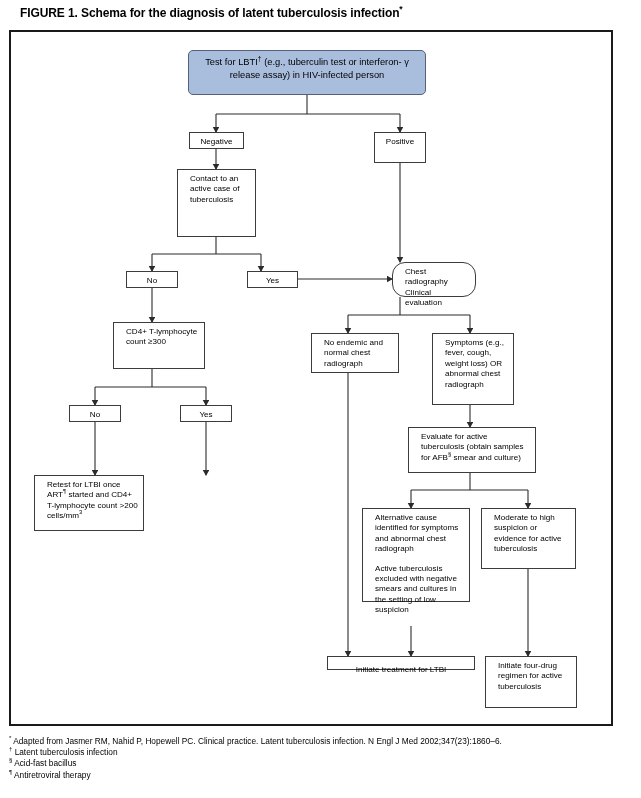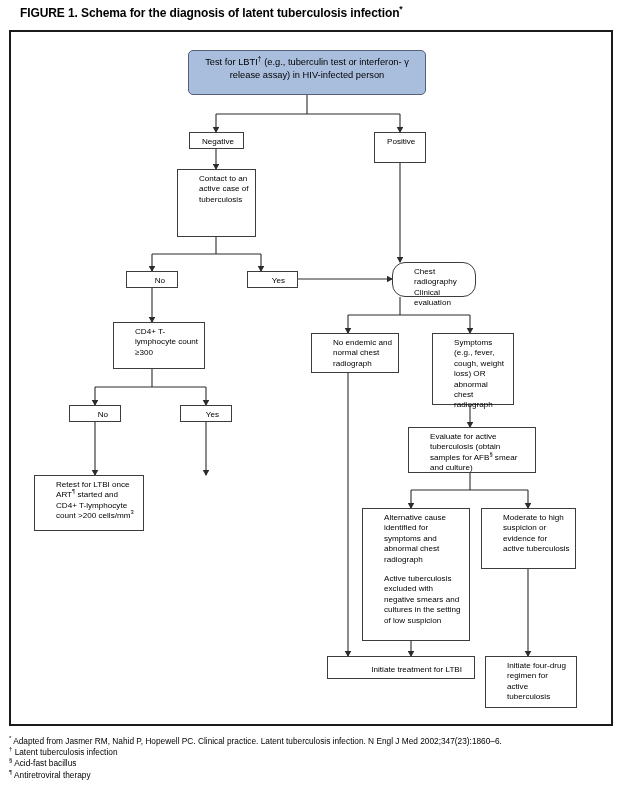--- a/index.html
+++ b/index.html
@@ -41,26 +41,26 @@
     width: 604px;
     height: 696px;
   }
   .node {
     position: absolute;
     box-sizing: border-box;
     border: 1px solid #3c3c3c;
     background: #ffffff;
     font-size: 8.1px;
     line-height: 10.4px;
-    padding: 4px 5px 3px 21px;
+    padding: 4px 5px 3px 12px;
     color: #000000;
   }
   .node.centered {
-    text-align: right;
-    padding: 2px 12px;
+    text-align: center;
+    padding: 2px 4px;
   }
   .node.blue {
     background: #a9bedd;
     border: 1px solid #55617a;
     border-radius: 5px;
     text-align: center;
     font-size: 9.3px;
     line-height: 12.6px;
     padding: 5px 6px;
   }
@@ -200,30 +200,30 @@
   </div>
 
   <div class="node" style="left:421px; top:301px; width:82px; height:72px;">
     <span>Symptoms (e.g., fever, cough, weight loss) OR abnormal chest radiograph</span>
   </div>
 
   <div class="node" style="left:397px; top:395px; width:128px; height:46px;">
     <span>Evaluate for active tuberculosis (obtain samples for AFB</span><sup>§</sup><span> smear and culture)</span>
   </div>
 
-  <div class="node" style="left:351px; top:476px; width:108px; height:133px;">
+  <div class="node" style="left:351px; top:476px; width:108px; height:94px;">
     <div class="para">Alternative cause identified for symptoms and abnormal chest radiograph</div>
     <div class="para">Active tuberculosis excluded with negative smears and cultures in the setting of low suspicion</div>
   </div>
 
   <div class="node" style="left:470px; top:476px; width:95px; height:61px;">
     <span>Moderate to high suspicion or evidence for active tuberculosis</span>
   </div>
 
-  <div class="node centered" style="left:316px; top:624px; width:148px; height:23px; line-height:22px;">
+  <div class="node centered" style="left:316px; top:624px; width:148px; height:14px; line-height:22px;">
     <span>Initiate treatment for LTBI</span>
   </div>
 
   <div class="node" style="left:474px; top:624px; width:92px; height:52px;">
     <span>Initiate four-drug regimen for active tuberculosis</span>
   </div>
 
 </div>
 
 <div id="footnotes">

